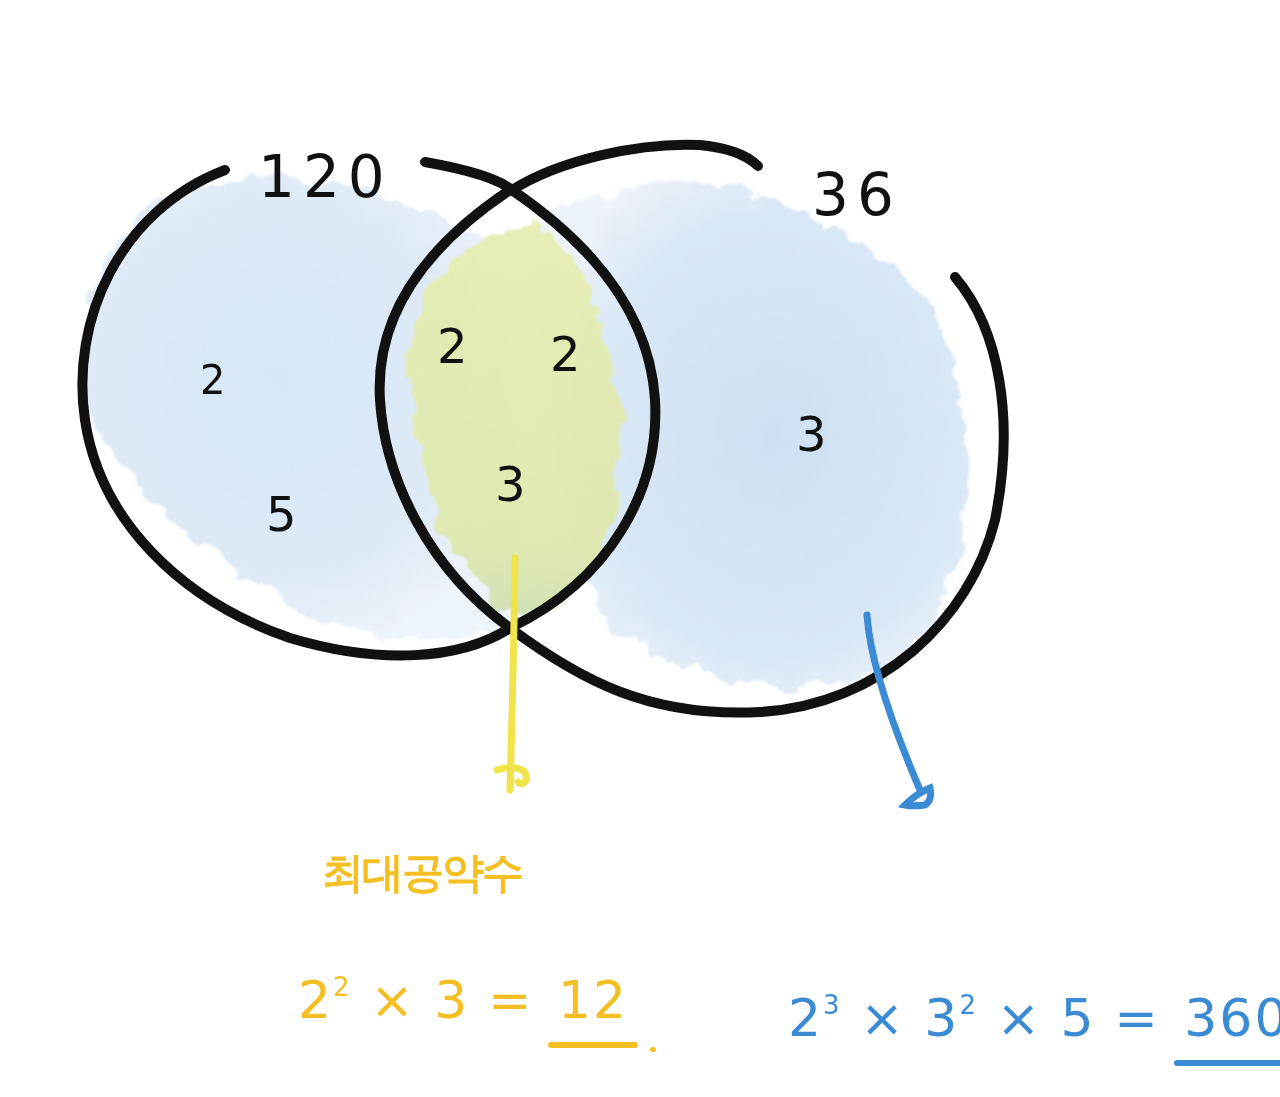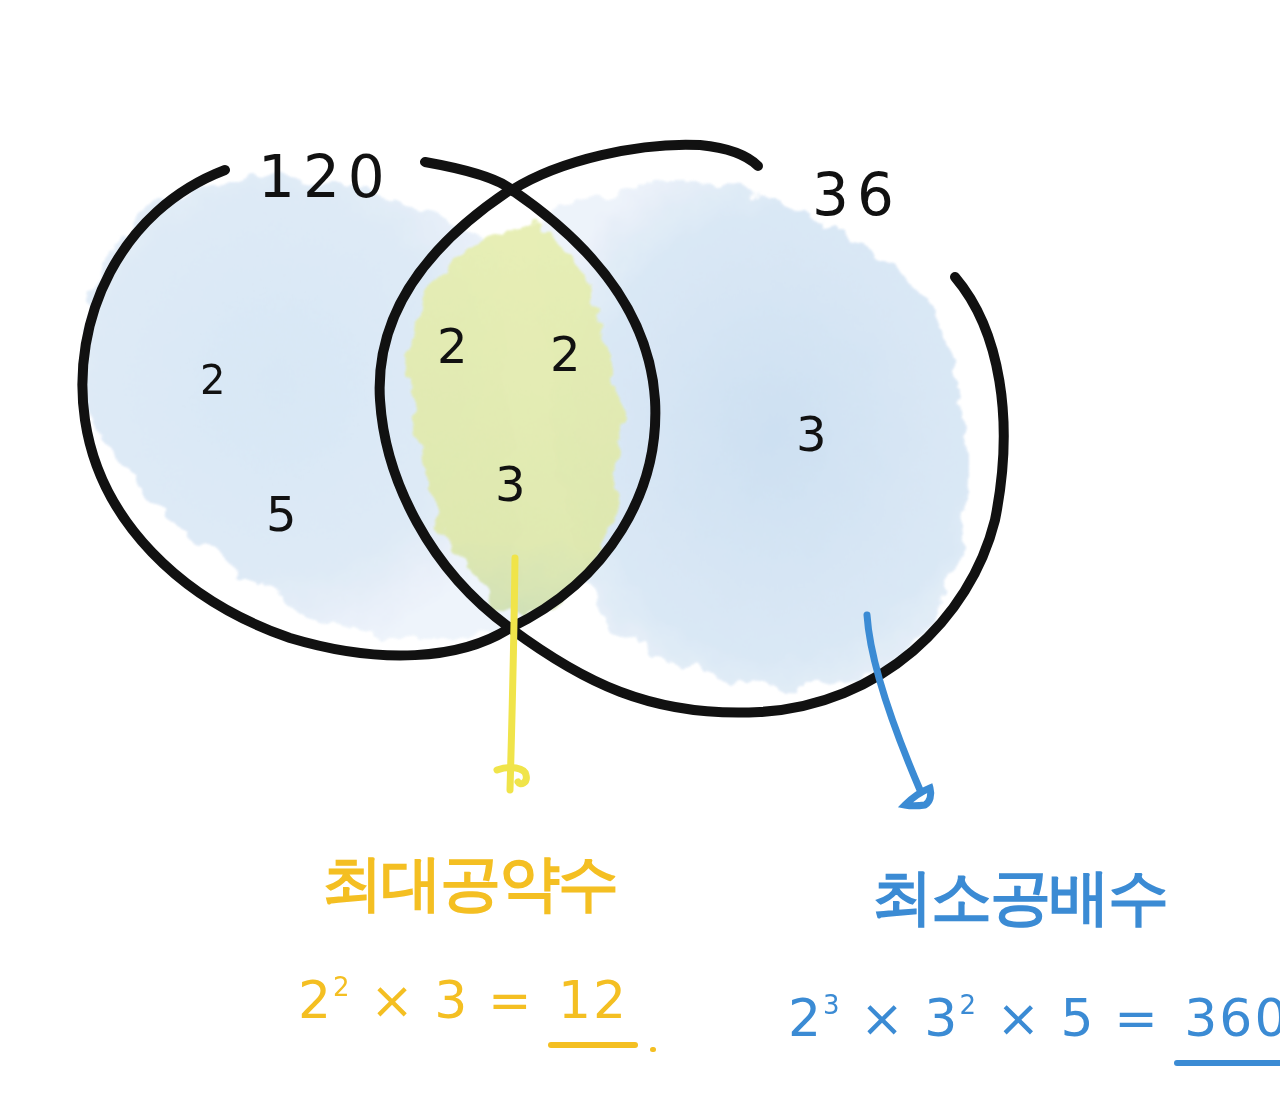--- a/index.html
+++ b/index.html
@@ -11,21 +11,21 @@
       font-family: "DejaVu Sans", sans-serif;
       color: #111111;
       line-height: 1;
       white-space: nowrap;
     }
     .set-label { font-size: 58px; letter-spacing: 8px; font-weight: 400; }
     .factor { font-size: 48px; }
     .factor.small { font-size: 40px; }
     .term-yellow { color: #f4bf22; }
     .term-blue { color: #3b8bd4; }
-    .term-title { font-size: 61px; font-weight: 700; letter-spacing: -2px; }
+    .term-title { font-size: 42px; font-weight: 700; letter-spacing: -2px; }
     .formula { font-size: 52px; letter-spacing: 2px; }
     .formula sup { font-size: 26px; position: relative; top: -4px; }
     .answer { display: inline-block; position: relative; padding: 0 6px; text-align: right; }
     .answer-underline {
       position: absolute; left: -4px; right: -4px; bottom: -22px; height: 6px; border-radius: 4px;
     }
     .answer-dot {
       position: absolute; right: -22px; bottom: -26px; width: 6px; height: 5px; border-radius: 3px;
     }
   </style>
@@ -100,17 +100,16 @@
   <div class="hand factor" style="left:550px; top:330px;">2</div>
   <div class="hand factor" style="left:495px; top:460px;">3</div>
 
   <div class="hand factor" style="left:796px; top:410px;">3</div>
 
   <div class="hand term-title term-yellow" style="left:322px; top:852px;">최대공약수</div>
   <div class="hand formula term-yellow" style="left:298px; top:974px;">
     <span>2</span><sup>2</sup><span> × 3 = </span><span class="answer"><span>12</span><span class="answer-underline" style="background:#f4bf22;"></span><span class="answer-dot" style="background:#f4bf22;"></span></span>
   </div>
 
-  <div class="hand term-title term-blue" style="left:872px; top:866px;">최소공배수</div>
   <div class="hand formula term-blue" style="left:788px; top:992px;">
     <span>2</span><sup>3</sup><span> × </span><span>3</span><sup>2</sup><span> × 5 = </span><span class="answer"><span>360</span><span class="answer-underline" style="background:#3b8bd4;"></span></span>
   </div>
 </div>
 
 </body></html>

